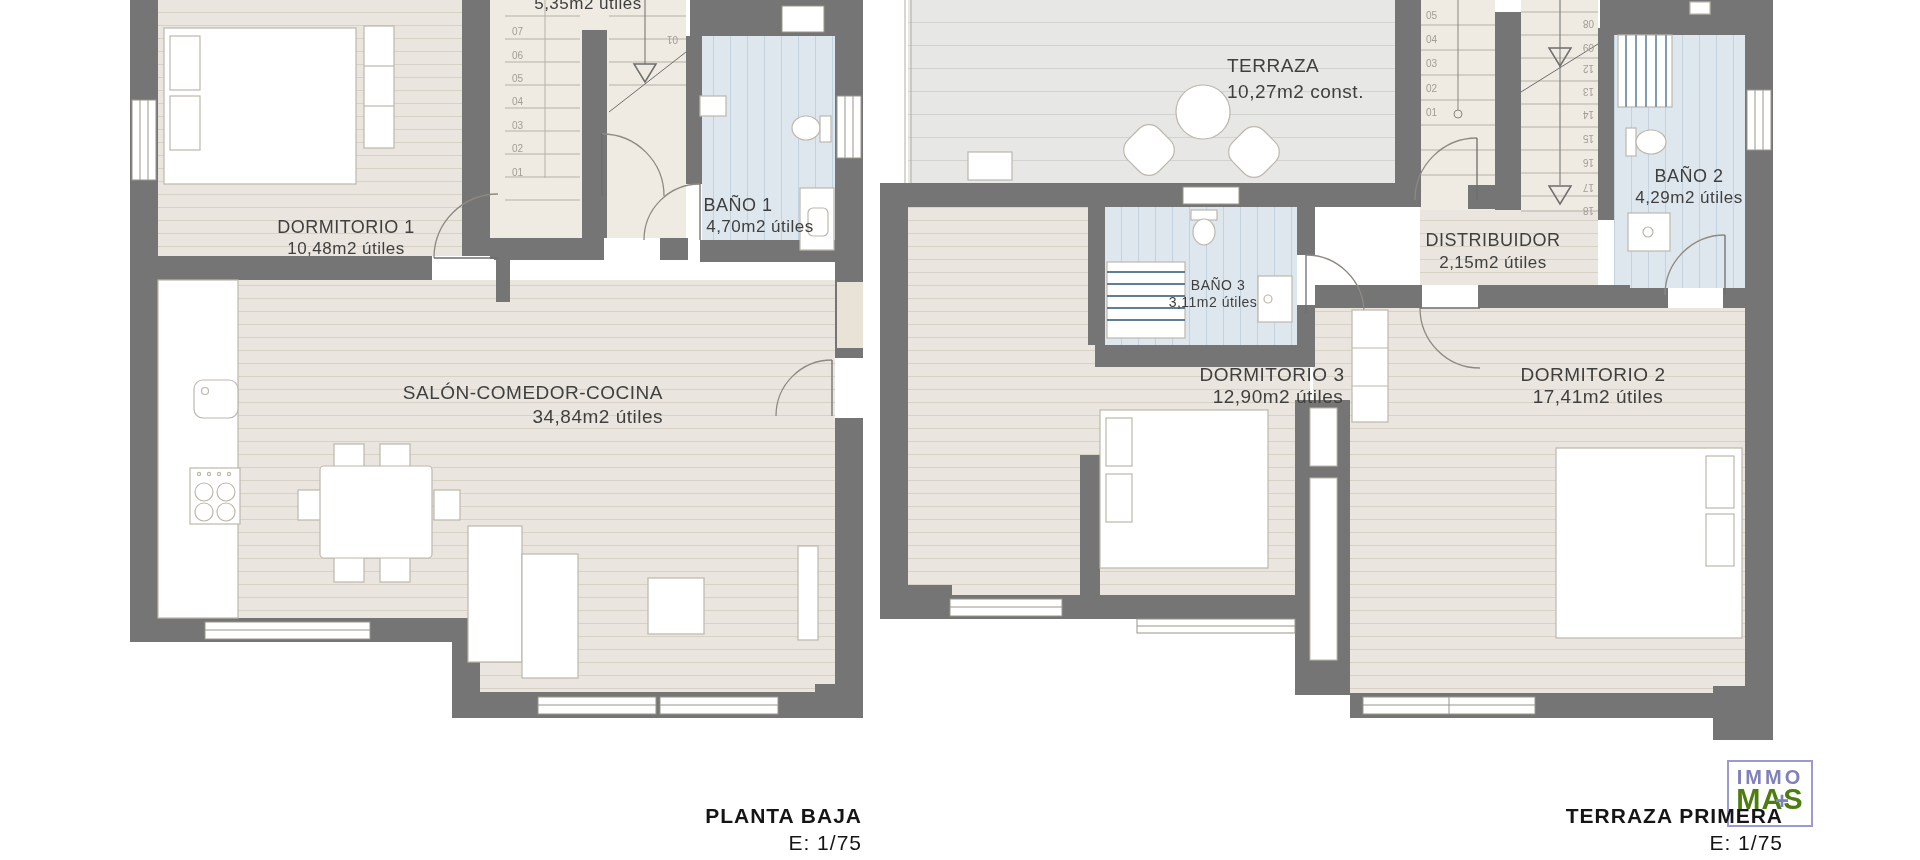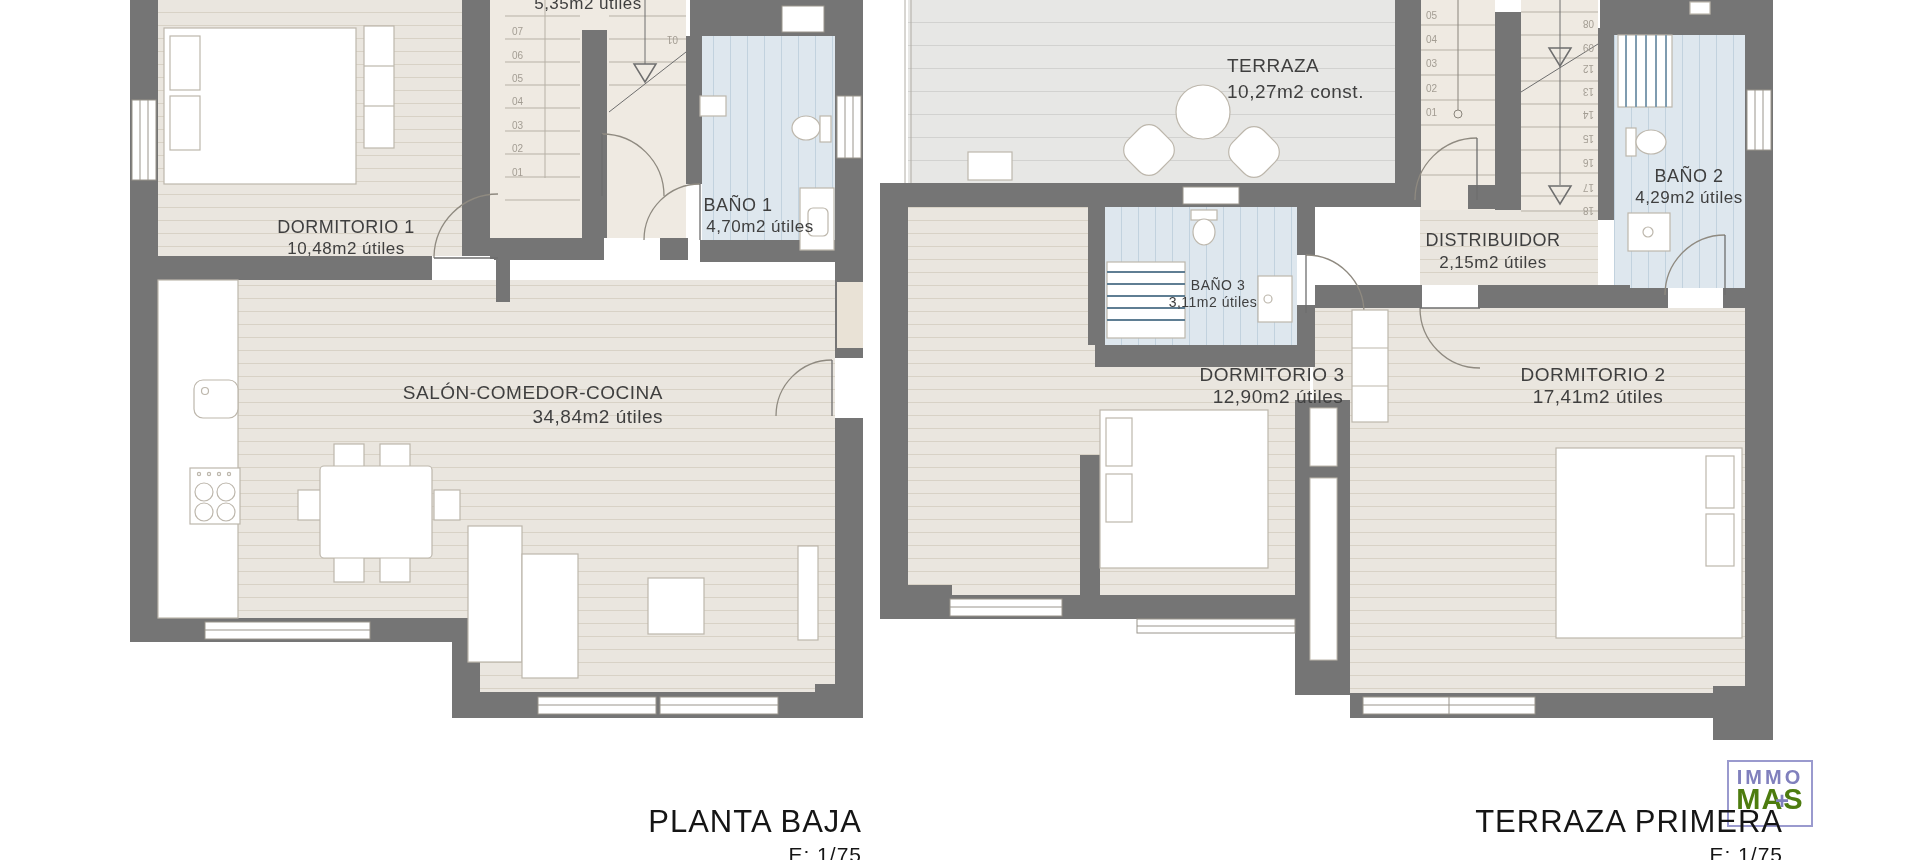--- a/index.html
+++ b/index.html
@@ -6,21 +6,21 @@
   body{font-family:"Liberation Sans",sans-serif;}
   #canvas{position:relative;width:1920px;height:860px;background:#ffffff;overflow:hidden;}
   svg{position:absolute;left:0;top:0;}
   svg text{font-family:"Liberation Sans",sans-serif;fill:#3f3f3f;letter-spacing:.5px;}
   .stairnum{fill:#a39d93;font-size:10px;letter-spacing:0;}
   .roomname{font-size:18px;}
   .roomarea{font-size:17px;}
   .big{font-size:19px;}
   .small{font-size:14px;}
   .title-block{position:absolute;z-index:2;text-align:right;color:#151515;}
-  .title-line{font-size:31px;font-weight:normal;letter-spacing:1px;text-align:center;}
+  .title-line{font-size:21px;font-weight:bold;letter-spacing:1px;text-align:center;}
   .scale-line{font-size:21px;margin-top:3px;letter-spacing:1px;}
   .logo{position:absolute;left:1727px;top:760px;width:86px;height:67px;border:2px solid #9a9ace;
         box-sizing:border-box;z-index:1;text-align:center;background:#ffffff00;}
   .logo-immo{color:#8080bd;font-weight:bold;font-size:20px;letter-spacing:3px;margin-top:5px;line-height:1;}
   .logo-mas{color:#4d7c0f;font-weight:bold;font-size:29px;letter-spacing:1px;margin-top:-2px;line-height:1;}
   .logo-plus{position:absolute;left:46px;top:27px;color:#8080bd;font-size:24px;font-weight:bold;line-height:1;}
 </style>
 </head>
 <body>
 

